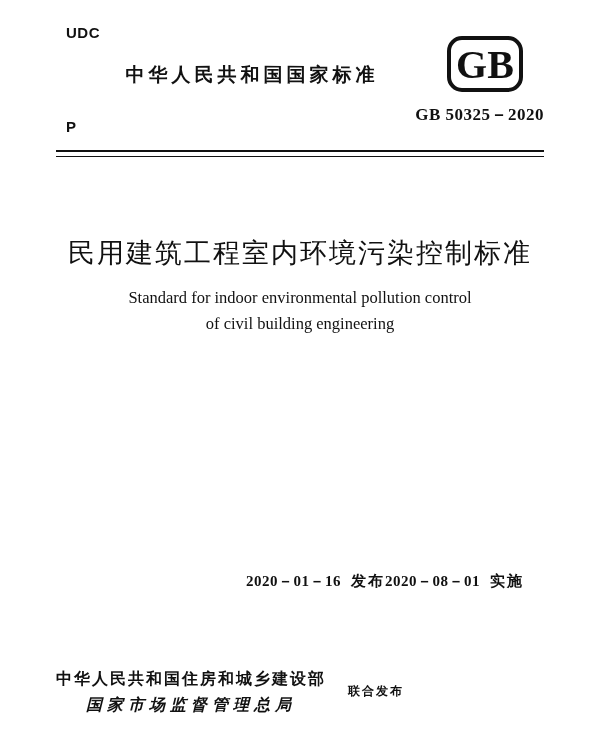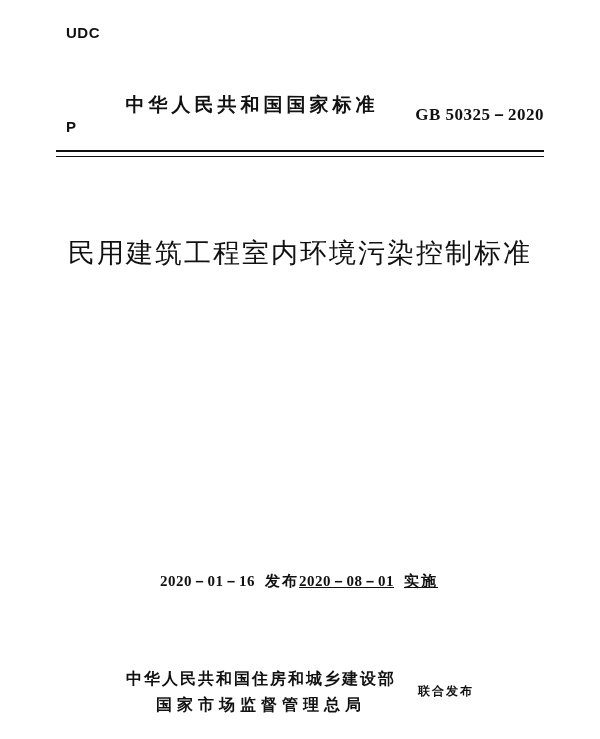--- a/index.html
+++ b/index.html
@@ -31,21 +31,20 @@
     font-weight: bold;
     letter-spacing: 0.5px;
   }
 
   .nat-std-row {
     position: absolute;
     top: 62px;
     left: 0;
     width: 504px;
     text-align: center;
-    margin-top: 30px;
   }
   .nat-std-text {
     display: inline-block;
     font-family: "Liberation Sans", sans-serif;
     font-size: 19px;
     font-weight: bold;
     letter-spacing: 4px;
     color: #111;
   }
 
@@ -109,85 +108,94 @@
   }
   .title-en div { display: block; }
 
   
   .dates {
     position: absolute;
     top: 572px;
     left: 56px;
     width: 488px;
     display: flex;
-    justify-content: center;
+    justify-content: flex-end;
     font-size: 15px;
     font-weight: bold;
   }
   .date-item {
     font-family: "Liberation Serif", serif;
     font-weight: bold;
     letter-spacing: 0.5px;
     white-space: nowrap;
   }
   .date-item .label {
     font-family: "Liberation Sans", sans-serif;
     margin-left: 10px;
     letter-spacing: 2px;
   }
   .dates-left { margin-left: 10px; }
-  .dates-right { margin-right: 12px; text-decoration: underline; }
+  .dates-right { margin-right: 20px; }
 
   
   .publisher {
     position: absolute;
     top: 666px;
     left: 56px;
     width: 488px;
     display: flex;
     align-items: center;
-    justify-content: center;
   }
   .pub-names {
     font-size: 16px;
     font-weight: bold;
     line-height: 1.6;
     text-align: center;
     letter-spacing: 2px;
   }
   .pub-names div { white-space: nowrap; }
   .pub-joint {
     font-size: 12px;
     font-weight: bold;
     letter-spacing: 2px;
     margin-left: 22px;
     white-space: nowrap;
   }
-  .spaced-wide { letter-spacing: 5px; }
+  .spaced-wide { letter-spacing: 5px; font-style: italic; }
 </style>
 </head>
 <body>
 
 <div class="page">
 
   <div class="udc-row">UDC</div>
 
   <div class="nat-std-row">
     <span class="nat-std-text">中华人民共和国国家标准</span>
   </div>
 
+  <div class="gb-logo">
+    <svg width="76" height="56" viewBox="0 0 76 56" xmlns="http://www.w3.org/2000/svg">
+      <rect x="2" y="2" width="72" height="52" rx="13" ry="13" fill="none" stroke="#111" stroke-width="4"></rect>
+      <text x="38" y="42" text-anchor="middle" font-family="Liberation Serif, serif" font-size="40" font-weight="bold" fill="#111">GB</text>
+    </svg>
+  </div>
 
   <div class="p-row">P</div>
   <div class="code-row">GB 50325－2020</div>
 
   <div class="rule rule-top"></div>
   <div class="rule rule-bottom"></div>
 
   <div class="title-cn">民用建筑工程室内环境污染控制标准</div>
 
+  <div class="title-en">
+    <div>Standard for indoor environmental pollution control</div>
+    <div>of civil building engineering</div>
+  </div>
 
   <div class="dates">
     <div class="date-item dates-left">
       <span>2020－01－16</span><span class="label">发布</span>
     </div>
     <div class="date-item dates-right">
       <span>2020－08－01</span><span class="label">实施</span>
     </div>
   </div>
 

